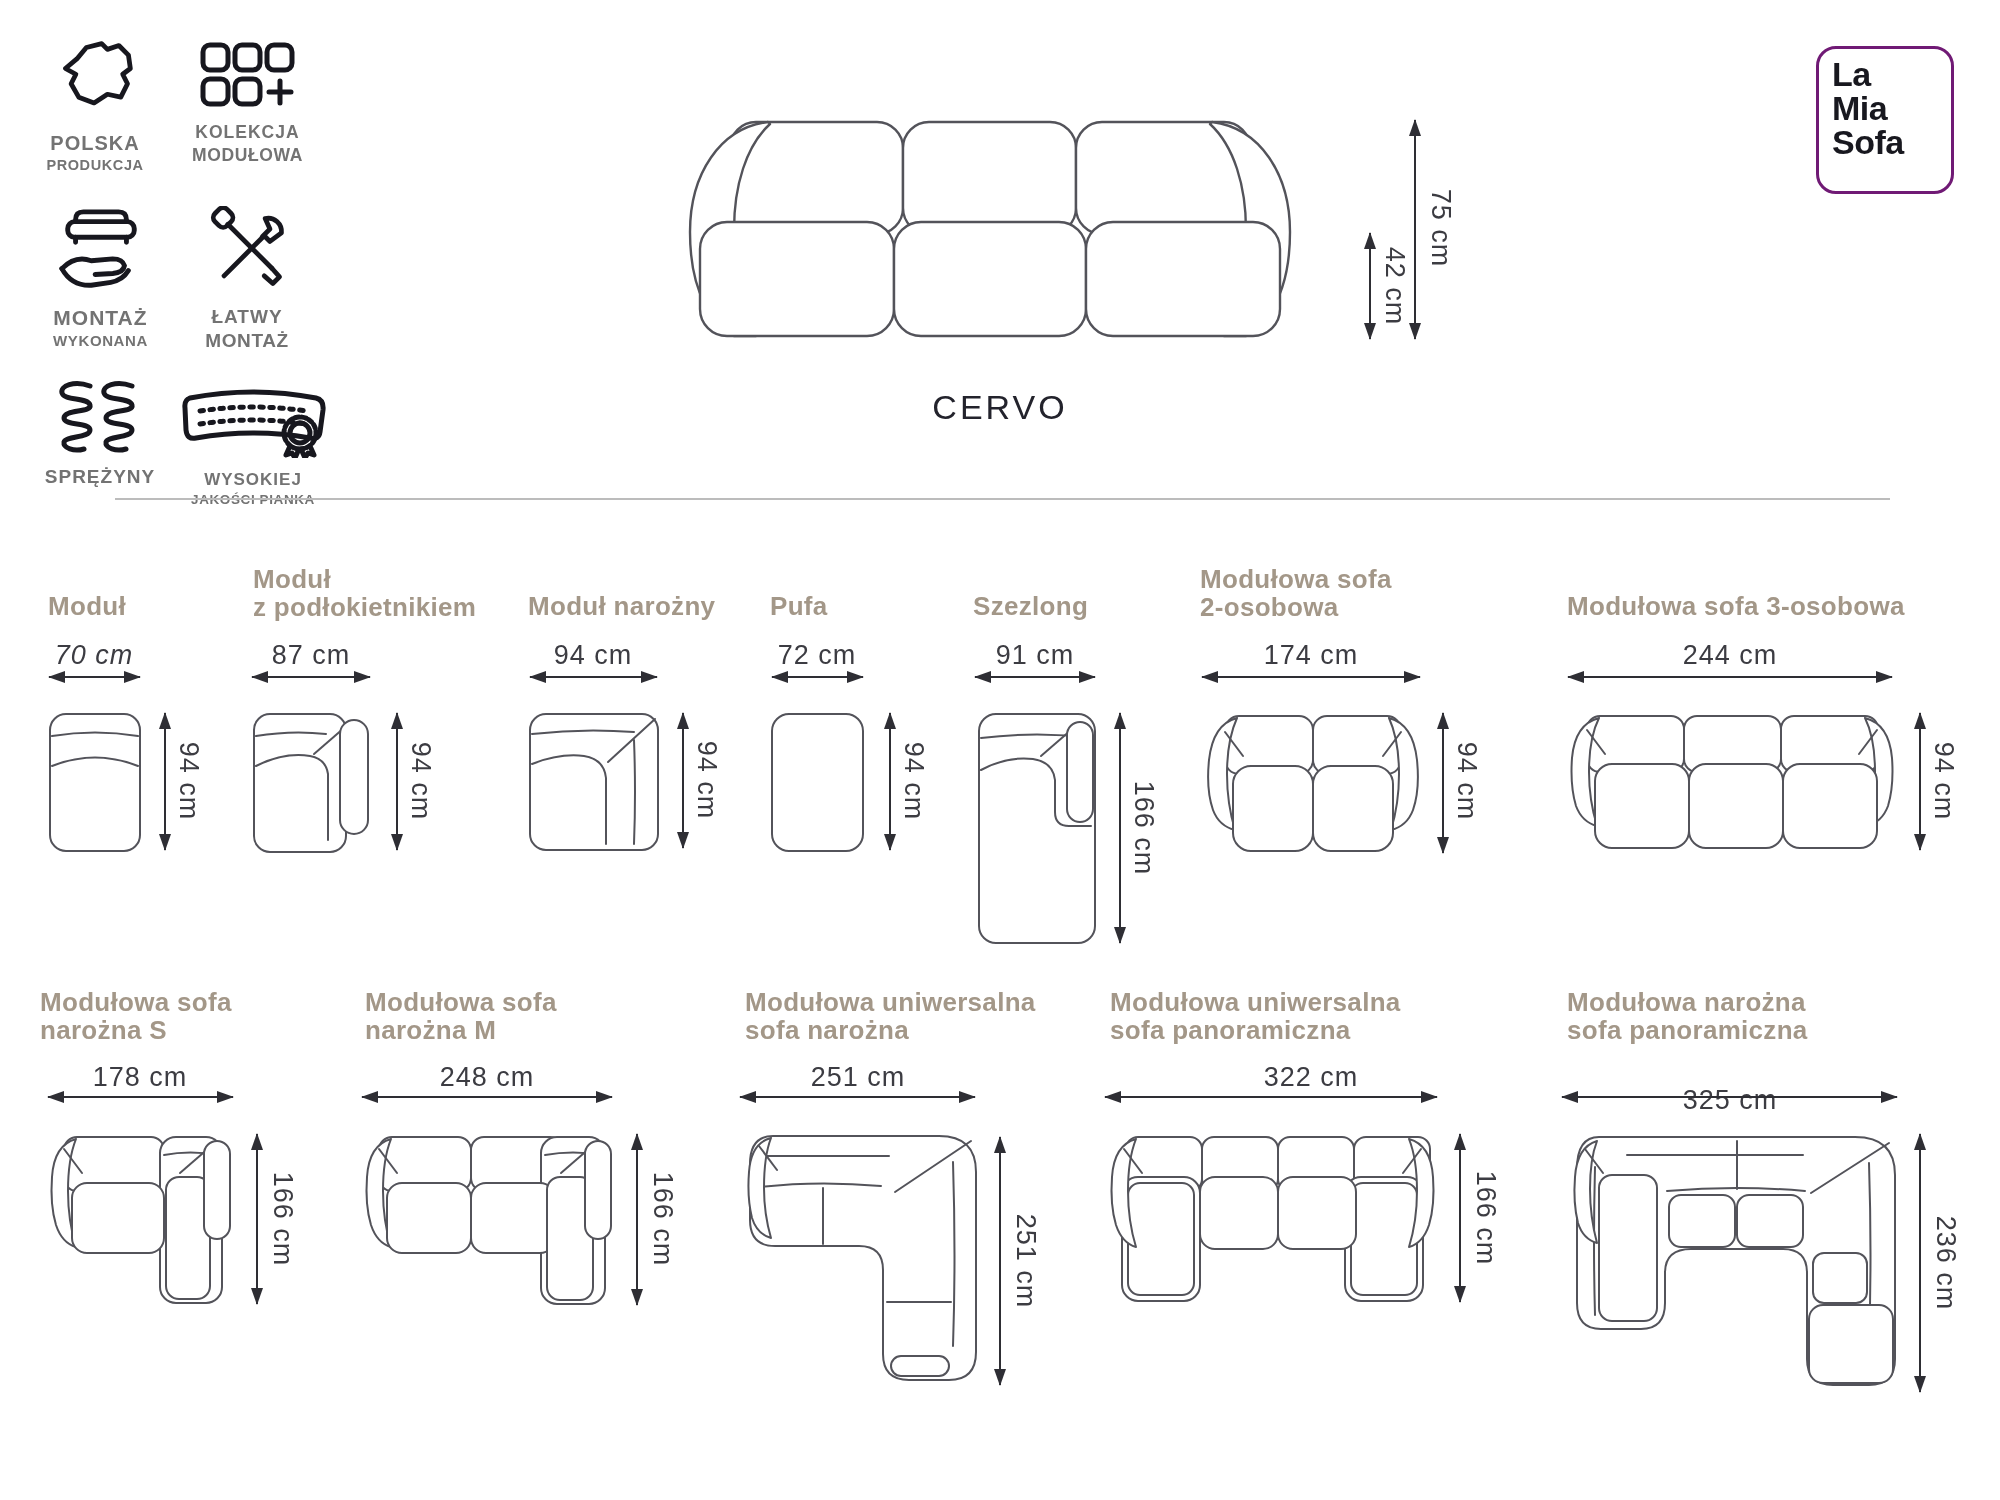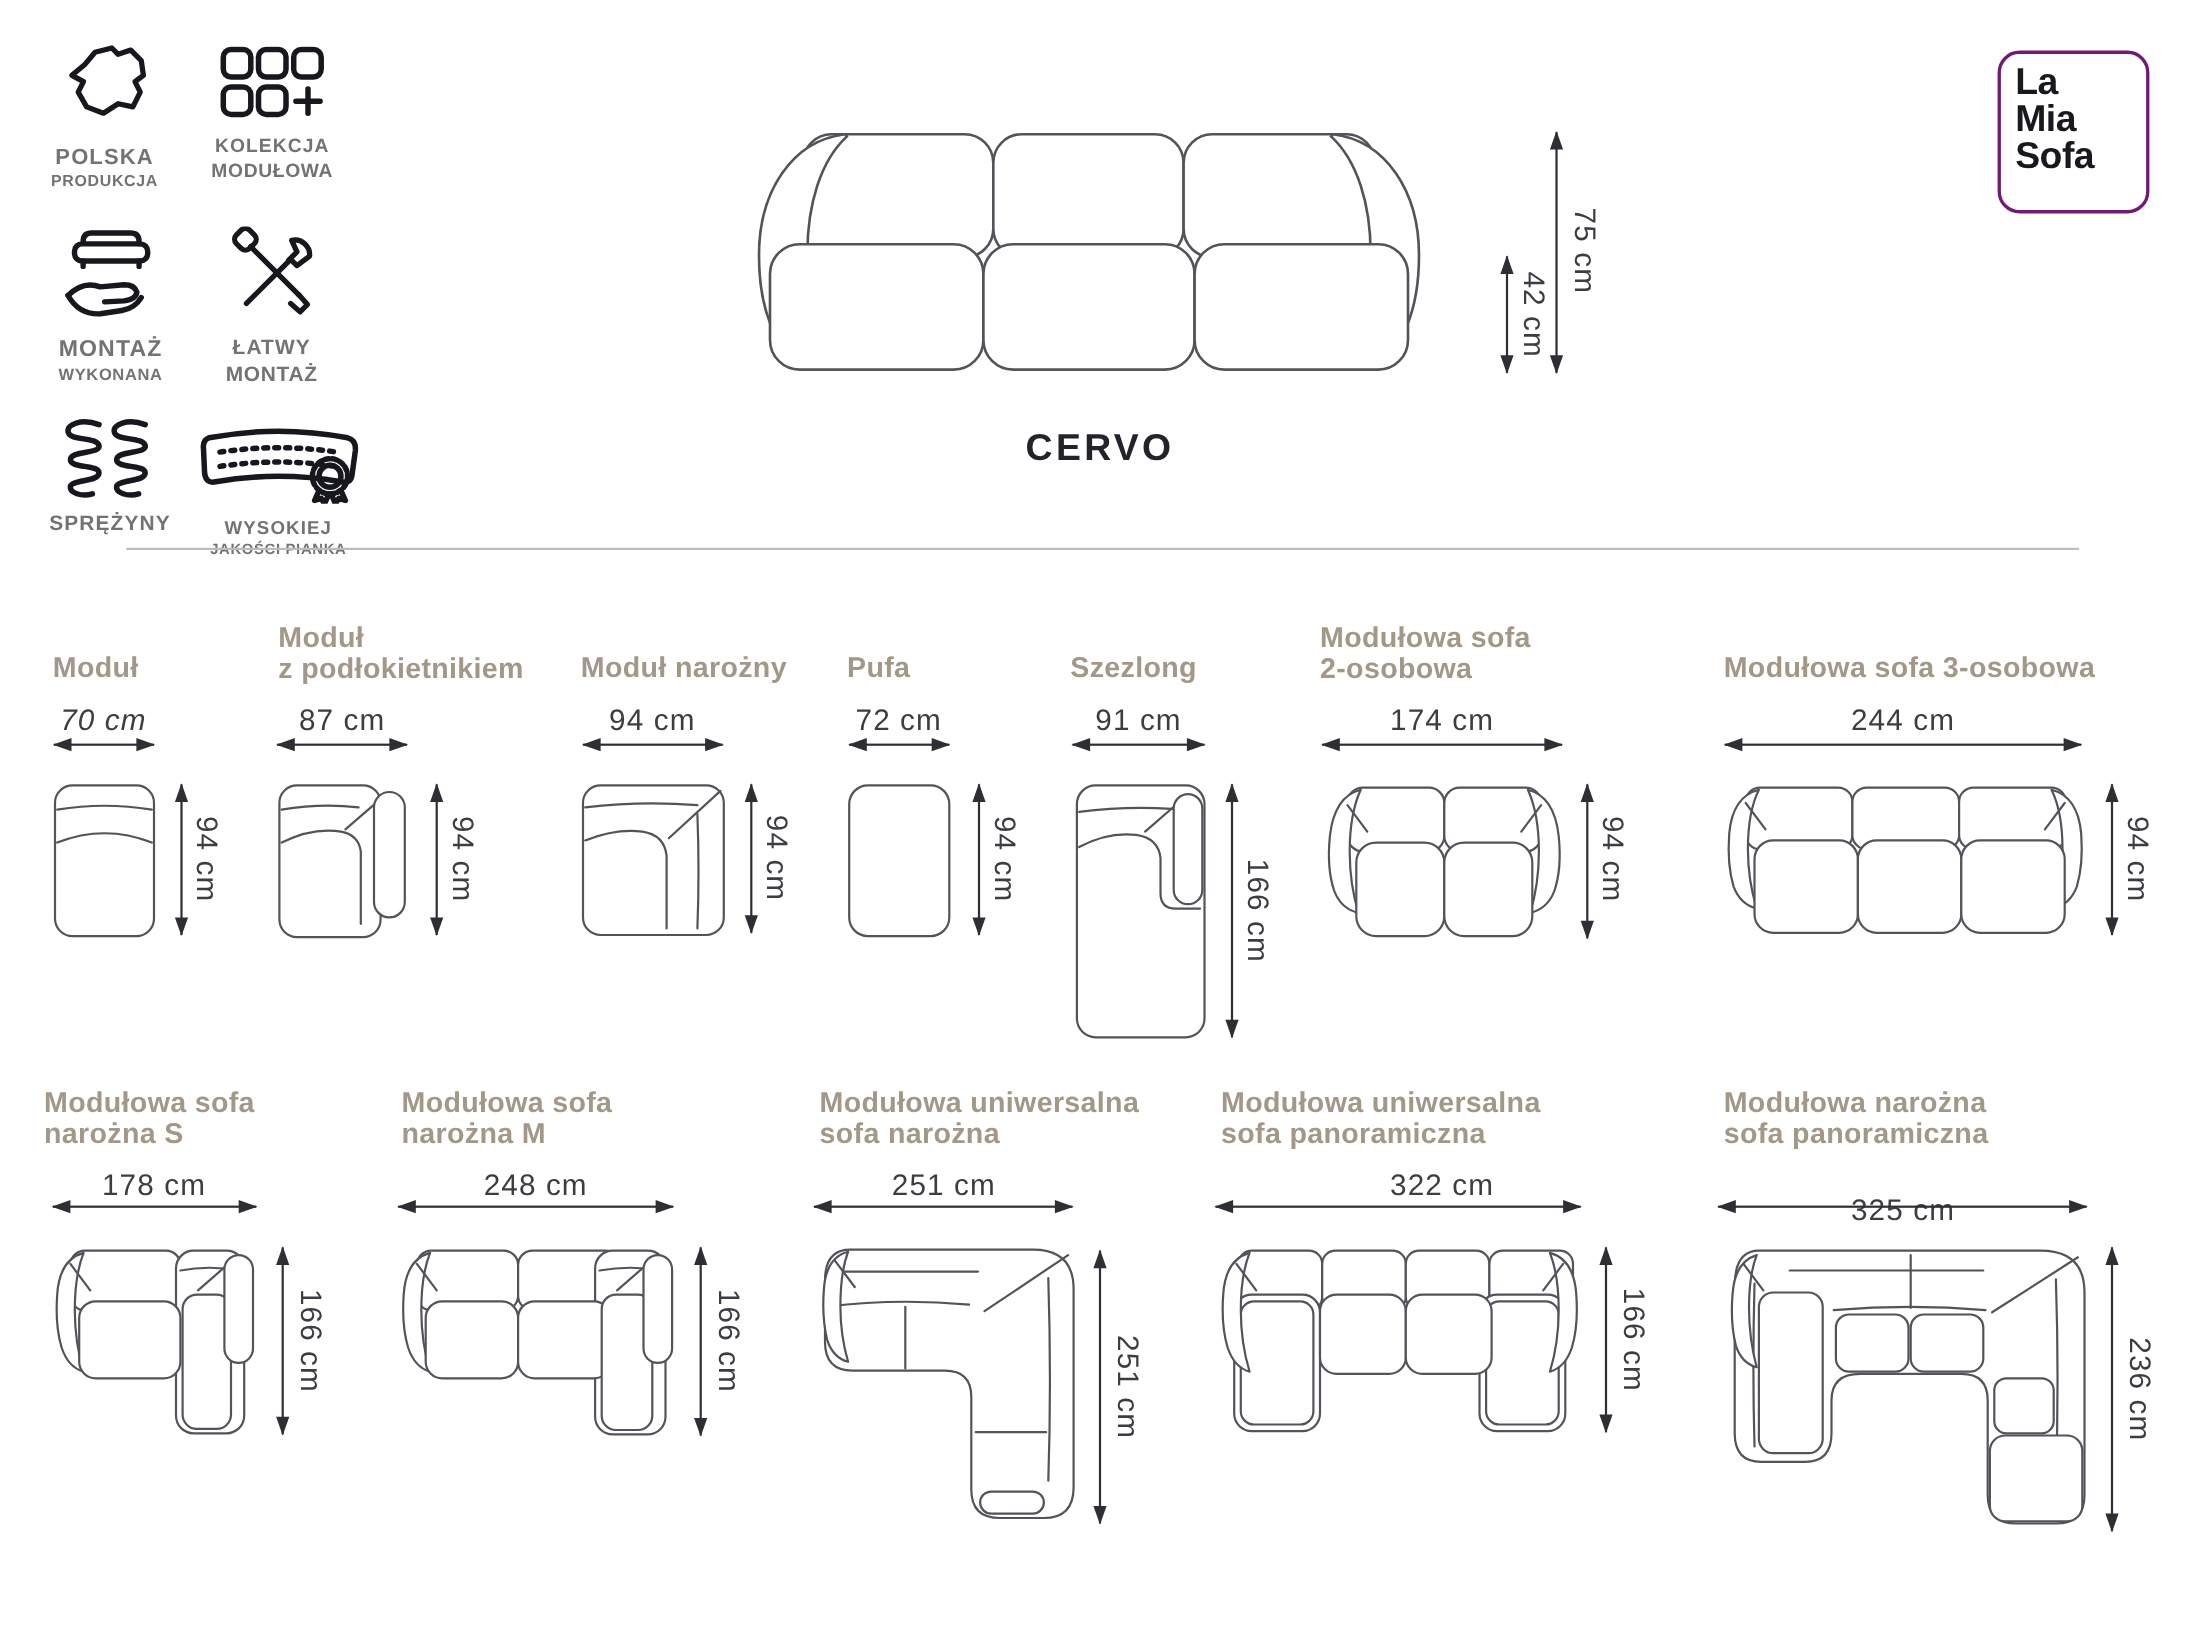--- a/index.html
+++ b/index.html
@@ -39,21 +39,21 @@
   svg.bicon * { fill:none; stroke:#17171e; stroke-width:5; stroke-linecap:round; stroke-linejoin:round; }
   .b-line1 { font-weight:700; margin-top:10px; letter-spacing:1px; }
   .b-line2 { font-weight:700; margin-top:2px; letter-spacing:0.6px; }
   .badge.b1 .b-line1 { font-size:20px; } .badge.b1 .b-line2 { font-size:14.5px; }
   .badge.b2 .b-line1 { font-size:17.5px; } .badge.b2 .b-line2 { font-size:17.5px; }
   .badge.b3 .b-line1 { font-size:21px; } .badge.b3 .b-line2 { font-size:15px; }
   .badge.b4 .b-line1 { font-size:19px; } .badge.b4 .b-line2 { font-size:19px; }
   .badge.b5 .b-line1 { font-size:19px; }
   .badge.b6 .b-line1 { font-size:17px; margin-top:12px;text-align:center; } .badge.b6 .b-line2 { font-size:13.5px; }
 
-  .cervo { position:absolute; transform:translateX(-50%); font-size:34px; font-weight:700;
+  .cervo { position:absolute; transform:translateX(-50%); font-size:34px; font-weight:400;
            letter-spacing:3px; color:#23232c; }
   .logo-box { position:absolute; box-sizing:border-box; border:3px solid #701a75; border-radius:20px;
               width:138px; height:148px; padding:8px 0 0 13px; color:#18181f;
               font-weight:700; font-size:34px; line-height:34px; letter-spacing:-0.5px; }
   .divider { position:absolute; height:2px; background:#bcbcbc; }
 </style>
 </head>
 <body>
 
 <div class="badge b1" style="left:28px; top:36px; width:134px;">

